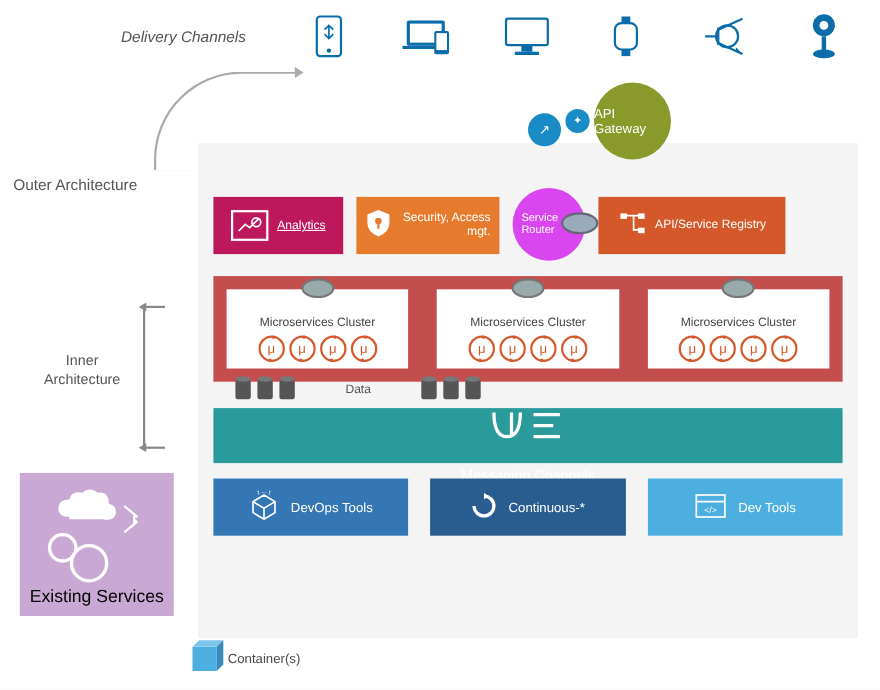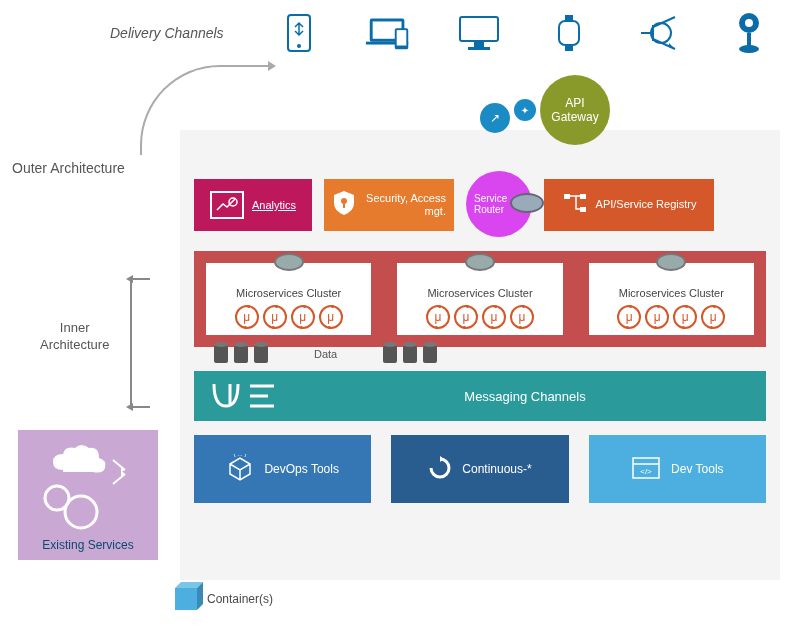--- a/index.html
+++ b/index.html
@@ -6,21 +6,21 @@
 body { font-family: Arial, sans-serif; background: #fff; width: 800px; height: 627px; position: relative; color: #4a4a4a; font-size: 12px; }
 .row { display: flex; align-items: center; font-style: italic; }
 .channels-row { position: absolute; top: 12px; left: 110px; gap: 40px; }
 .channels-label { font-size: 14px; color: #555; margin-right: 10px; }
 .ch-icon { width: 50px; height: 42px; display: flex; align-items: center; justify-content: center; color: #0a6ca8; }
 .outer-label { position: absolute; top: 160px; left: 12px; font-size: 14px; color: #555; }
 .arc { position: absolute; top: 65px; left: 140px; width: 130px; height: 90px; border: 2px solid #aaa; border-right: none; border-bottom: none; border-radius: 80px 0 0 0; }
 .arc::after { content: ""; position: absolute; right: -6px; top: -6px; border-left: 8px solid #aaa; border-top: 5px solid transparent; border-bottom: 5px solid transparent; }
 .main-box { position: absolute; top: 130px; left: 180px; width: 600px; height: 450px; background: #f4f4f4; padding: 14px; }
 .api-gateway { position: absolute; top: -55px; right: 170px; display: flex; align-items: center; gap: 4px; }
-.api-circle { width: 70px; height: 70px; border-radius: 50%; background: #8a9a2a; color: #fff; display: flex; align-items: center; justify-content: center; text-align: center; font-size: 12px; line-height: 1.2; }
+.api-circle { width: 70px; height: 70px; border-radius: 50%; background: #8a9a2a; color: #fff; display: flex; align-items: center; justify-content: center; text-align: left; font-size: 12px; line-height: 1.2; }
 .gear-small { width: 22px; height: 22px; border-radius: 50%; background: #1a8bc4; display: inline-flex; align-items: center; justify-content: center; color: #fff; font-size: 10px; }
 .gear-small2 { width: 30px; height: 30px; border-radius: 50%; background: #1a8bc4; display: inline-flex; align-items: center; justify-content: center; color: #fff; font-size: 12px; margin-top: 15px; }
 .top-row { display: flex; gap: 12px; margin-top: 35px; }
 .card { height: 52px; display: flex; align-items: center; justify-content: center; gap: 8px; color: #fff; font-size: 11px; padding: 0 8px; }
 .c-analytics { background: #be185d; width: 118px; text-decoration: underline; }
 .c-security { background: #e67b2e; width: 130px; text-align: right; line-height: 1.2; }
 .c-router { background: #d946ef; border-radius: 50%; width: 66px; height: 66px; margin-top: -8px; flex-direction: column; font-size: 10px; position: relative; }
 .c-registry { background: #d5582a; width: 170px; text-align: center; line-height: 1.2; }
 .icon-box { width: 34px; height: 28px; border: 2px solid #fff; display: flex; align-items: center; justify-content: center; }
 .cluster-box { background: #c44d4d; margin-top: 14px; padding: 12px; display: flex; gap: 26px; }
@@ -28,31 +28,31 @@
 .cluster-title { font-size: 11px; margin: 18px 0 6px; }
 .mu-row { display: flex; justify-content: center; gap: 4px; }
 .mu { width: 24px; height: 24px; border: 2px solid #d5582a; border-radius: 50%; color: #d5582a; display: flex; align-items: center; justify-content: center; font-size: 12px; position: relative; }
 .mu::before, .mu::after { content: ""; position: absolute; width: 3px; height: 3px; background: #d5582a; border-radius: 50%; }
 .mu::before { top: -2px; left: 10px; } .mu::after { bottom: -2px; right: 10px; }
 .router-mini { position: absolute; top: -10px; left: 50%; transform: translateX(-50%); width: 30px; height: 18px; background: #9aa; border-radius: 50%; border: 2px solid #777; }
 .data-row { display: flex; align-items: center; gap: 6px; margin-top: -2px; padding-left: 20px; }
 .db { width: 14px; height: 18px; background: #555; border-radius: 3px 3px 2px 2px; position: relative; }
 .db::before { content: ""; position: absolute; top: -3px; left: 0; width: 14px; height: 5px; background: #777; border-radius: 50%; }
 .data-label { font-size: 11px; color: #555; margin: 0 40px; }
-.messaging { background: #2a9a9a; height: 50px; margin-top: 8px; display: flex; align-items: center; color: #fff; font-size: 13px; padding: 0 16px; gap: 20px; }
+.messaging { background: #2a9a9a; height: 50px; margin-top: 8px; display: flex; align-items: center; color: #fff; font-size: 13px; padding: 0 16px; gap: 20px; flex-direction: column; }
 .messaging-label { flex: 1; text-align: center; }
 .bottom-row { display: flex; gap: 20px; margin-top: 14px; }
-.bcard { height: 68px; flex: 1; display: flex; align-items: center; justify-content: center; gap: 10px; color: #fff; font-size: 12px; }
+.bcard { height: 52px; flex: 1; display: flex; align-items: center; justify-content: center; gap: 10px; color: #fff; font-size: 12px; }
 .b-devops { background: #3577b5; } .b-cont { background: #2a5d8f; } .b-devtools { background: #4daee0; }
 .inner-label { position: absolute; top: 320px; left: 40px; font-size: 13px; color: #555; text-align: center; line-height: 1.3; }
 .bracket { position: absolute; top: 278px; left: 130px; width: 20px; height: 130px; border-left: 2px solid #888; border-top: 2px solid #888; border-bottom: 2px solid #888; }
 .bracket::before { content: ""; position: absolute; left: -6px; top: -5px; border-right: 7px solid #888; border-top: 4px solid transparent; border-bottom: 4px solid transparent; }
 .bracket::after { content: ""; position: absolute; left: -6px; bottom: -5px; border-right: 7px solid #888; border-top: 4px solid transparent; border-bottom: 4px solid transparent; }
 .existing { position: absolute; top: 430px; left: 18px; width: 140px; height: 130px; background: #c9a8d4; color: #fff; text-align: center; padding: 10px; }
-.existing-label { position: absolute; bottom: 8px; left: 0; right: 0; font-size: 12px; color: #0c4a6e; }
+.existing-label { position: absolute; bottom: 8px; left: 0; right: 0; font-size: 16px; color: #000000; }
 .containers { position: absolute; top: 588px; left: 175px; display: flex; align-items: center; gap: 10px; }
 .cube { width: 22px; height: 22px; background: #4daee0; transform: rotate(0deg); position: relative; }
 .cube::before { content: ""; position: absolute; top: -6px; left: 3px; width: 22px; height: 6px; background: #7cc4e8; transform: skewX(-45deg); }
 .cube::after { content: ""; position: absolute; top: -3px; right: -6px; width: 6px; height: 22px; background: #3a8ab8; transform: skewY(-45deg); }
 .router-disc { width: 34px; height: 20px; background: #9ab; border-radius: 50%; border: 2px solid #667; position: absolute; right: -12px; top: 22px; }
 </style>
 </head>
 <body>
 
 <div class="row channels-row">

